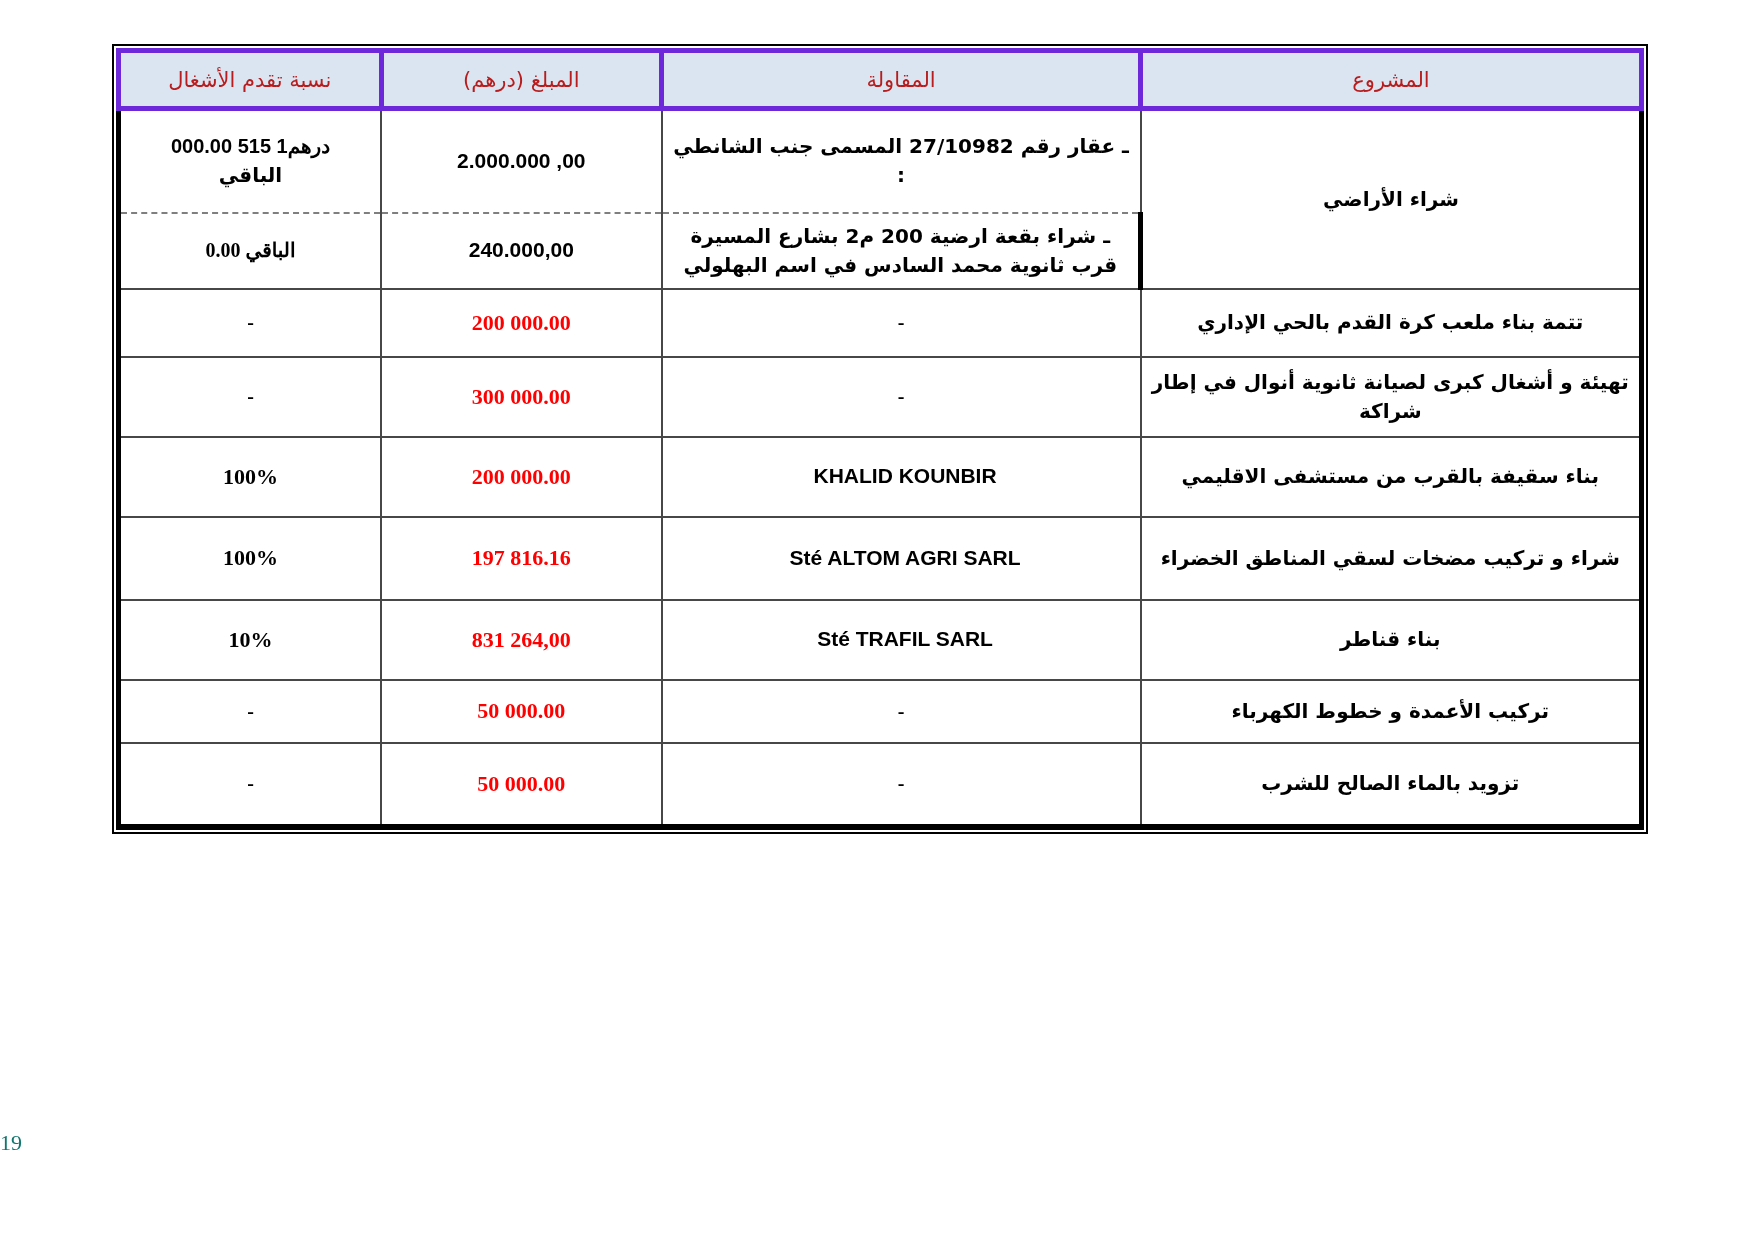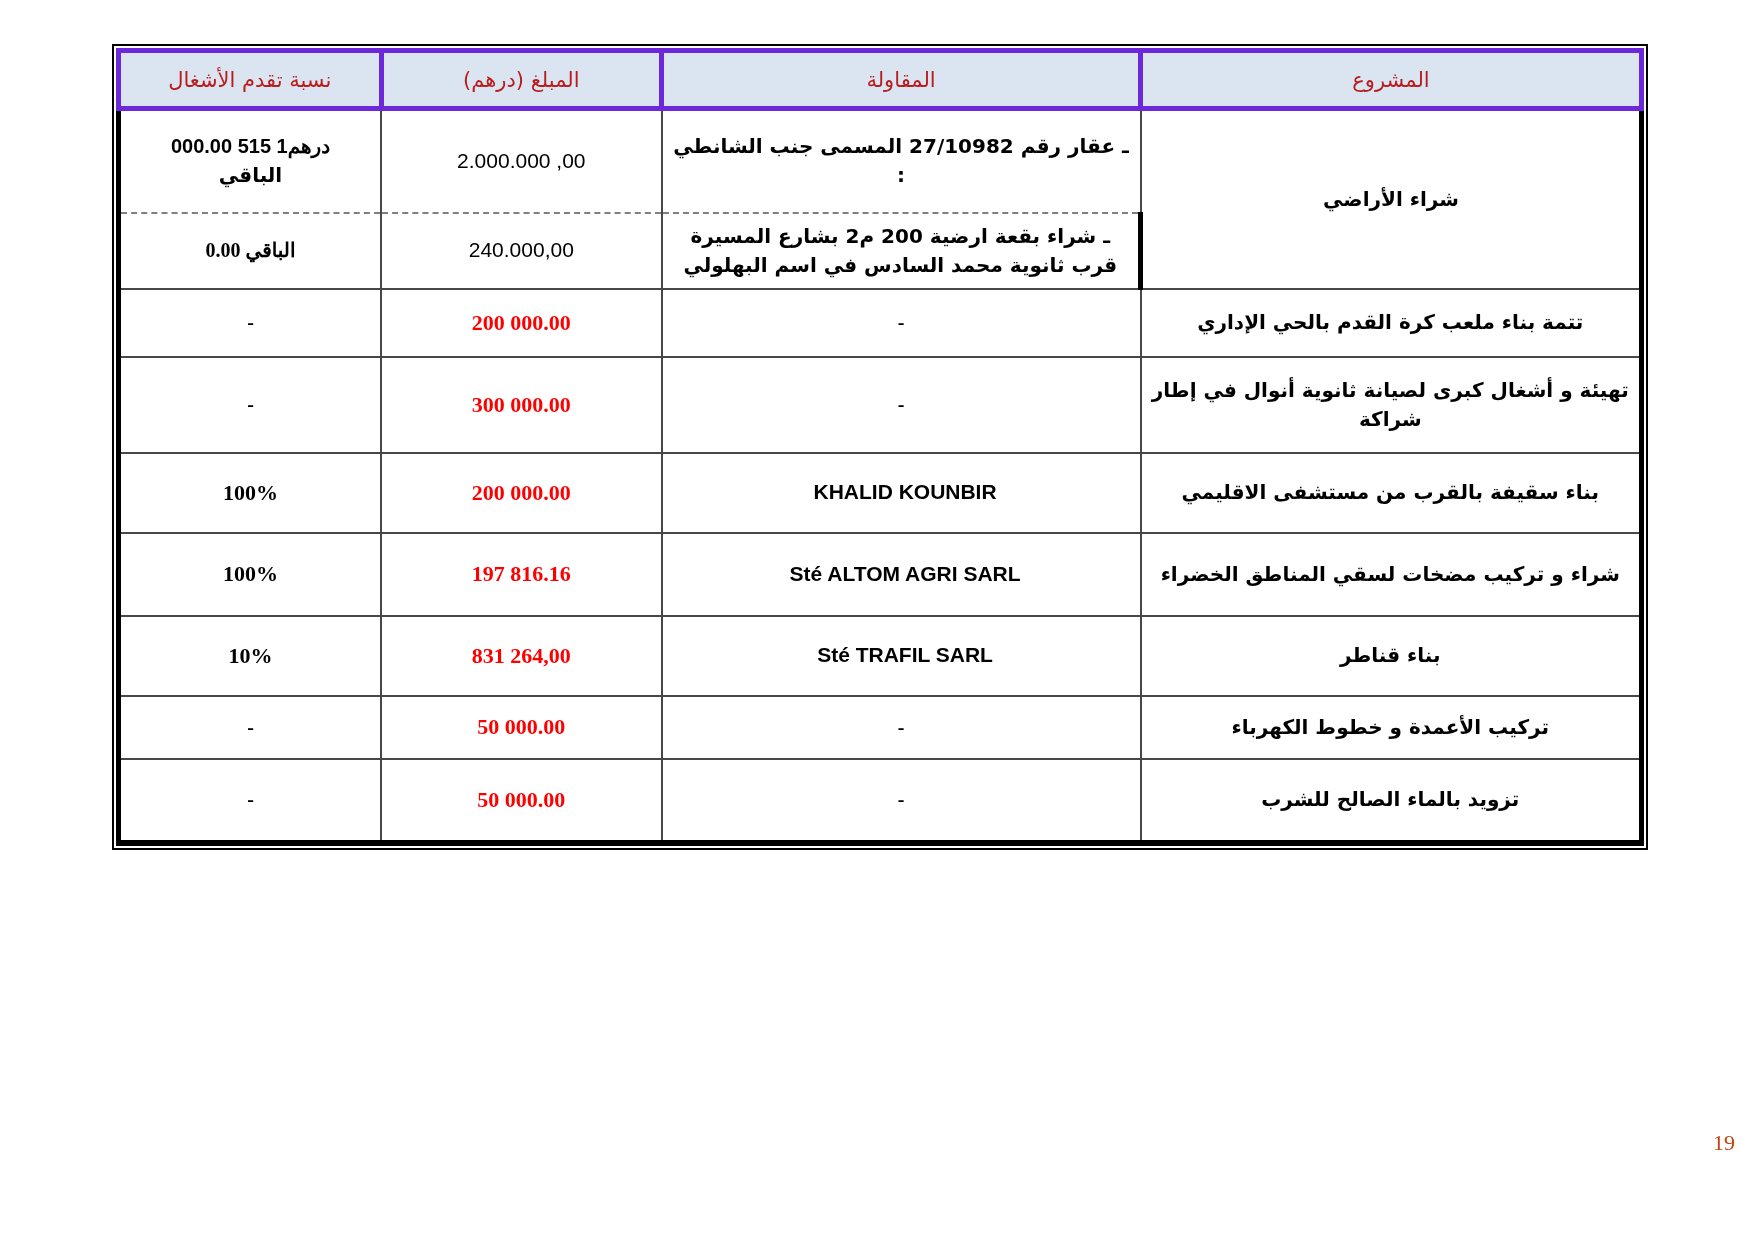--- a/index.html
+++ b/index.html
@@ -45,21 +45,21 @@
     overflow:hidden;
   }
   
   table.report tr td:first-child{border-right:5px solid #000;}
   table.report tr td:last-child{border-left:5px solid #000;}
   table.report tr.last-row td{border-bottom:6px solid #000;}
 
   .arabic{font-family:"DejaVu Sans",sans-serif;font-weight:bold;}
   .num-sans{
     font-family:"Liberation Sans","DejaVu Sans",sans-serif;
-    font-weight:normal;font-size:21px;
+    font-weight:bold;font-size:21px;
     direction:ltr;unicode-bidi:isolate;display:inline-block;
   }
   .num-serif{
     font-family:"Liberation Serif","DejaVu Serif",serif;
     font-weight:bold;font-size:22px;
     color:var(--amount-red,#fe0000);
     direction:ltr;unicode-bidi:isolate;display:inline-block;
   }
   .pct{
     font-family:"Liberation Serif","DejaVu Serif",serif;
@@ -78,23 +78,23 @@
   .dashed-bottom{border-bottom:2px dashed #7f7f7f !important;}
   .dashed-top{border-top:2px dashed #7f7f7f !important;}
   .valign-top{vertical-align:top;padding-top:8px;}
   .valign-low{vertical-align:bottom;padding-bottom:16px;margin-top:36px;}
   .mixed-line1{direction:ltr;unicode-bidi:isolate;display:block;}
   .mixed-line2{display:block;}
   .contract-right{text-align:right;}
   .colon-line{display:block;text-align:center;}
   .page-number{
     position:absolute;left:0;right:20px;top:1130px;
-    text-align:right;
+    text-align:left;
     font-family:"Liberation Serif","DejaVu Serif",serif;
-    font-size:22px;color:#c2410c;font-weight:normal;
+    font-size:22px;color:#0f766e;font-weight:normal;
   }
 </style>
 </head>
 <body>
 
 <div class="table-frame">
   <table class="report">
     <colgroup>
       <col style="width:500px">
       <col style="width:478px">
@@ -134,21 +134,21 @@
         <td class="arabic dashed-top" style="font-family:Liberation Serif, serif;text-align:center;">الباقي 0.00</td>
       </tr>
 
       <tr style="height:68px">
         <td class="arabic">تتمة بناء ملعب كرة القدم بالحي الإداري</td>
         <td class="dash">-</td>
         <td><span class="num-serif">200 000.00</span></td>
         <td class="dash">-</td>
       </tr>
 
-      <tr style="height:96px">
+      <tr style="height:80px">
         <td class="arabic">تهيئة و أشغال كبرى لصيانة ثانوية أنوال في إطار شراكة</td>
         <td class="dash">-</td>
         <td><span class="num-serif">300 000.00</span></td>
         <td class="dash">-</td>
       </tr>
 
       <tr style="height:80px">
         <td class="arabic">بناء سقيفة بالقرب من مستشفى الاقليمي</td>
         <td><span class="latin">KHALID KOUNBIR</span></td>
         <td><span class="num-serif">200 000.00</span></td>

